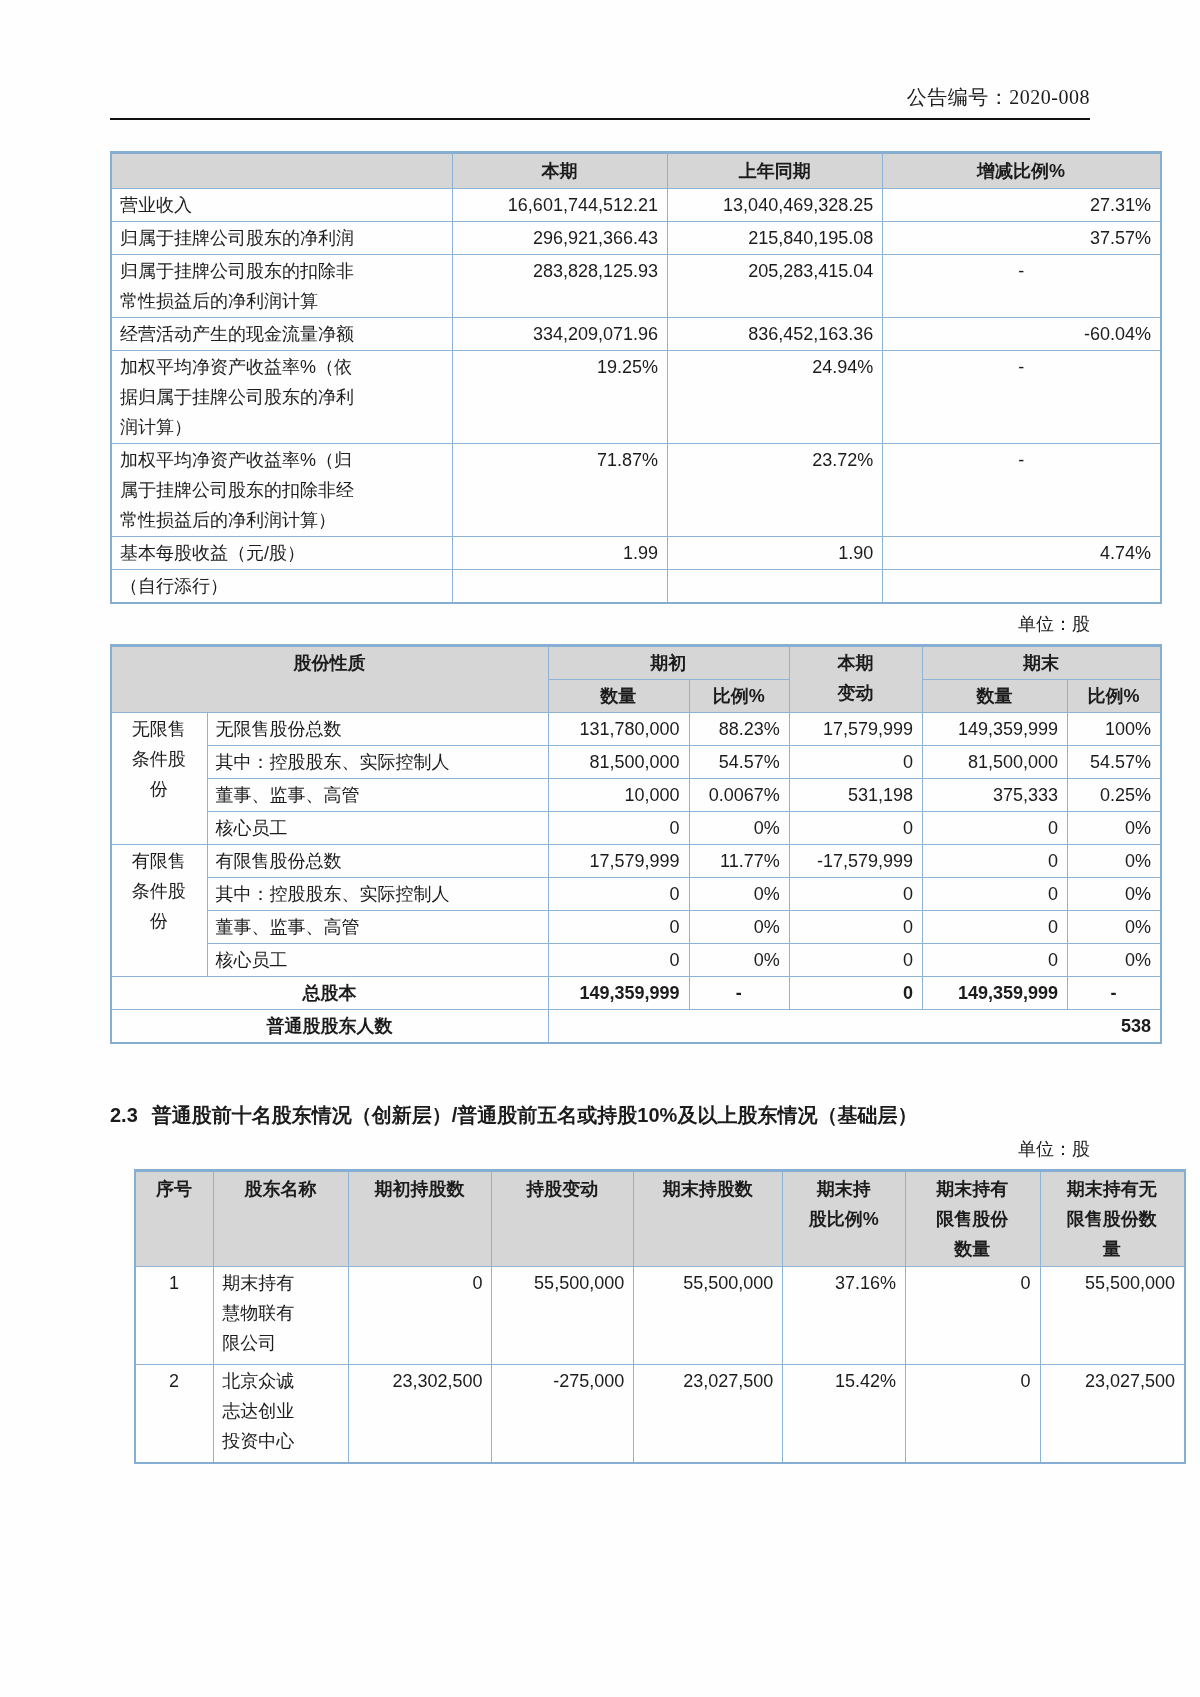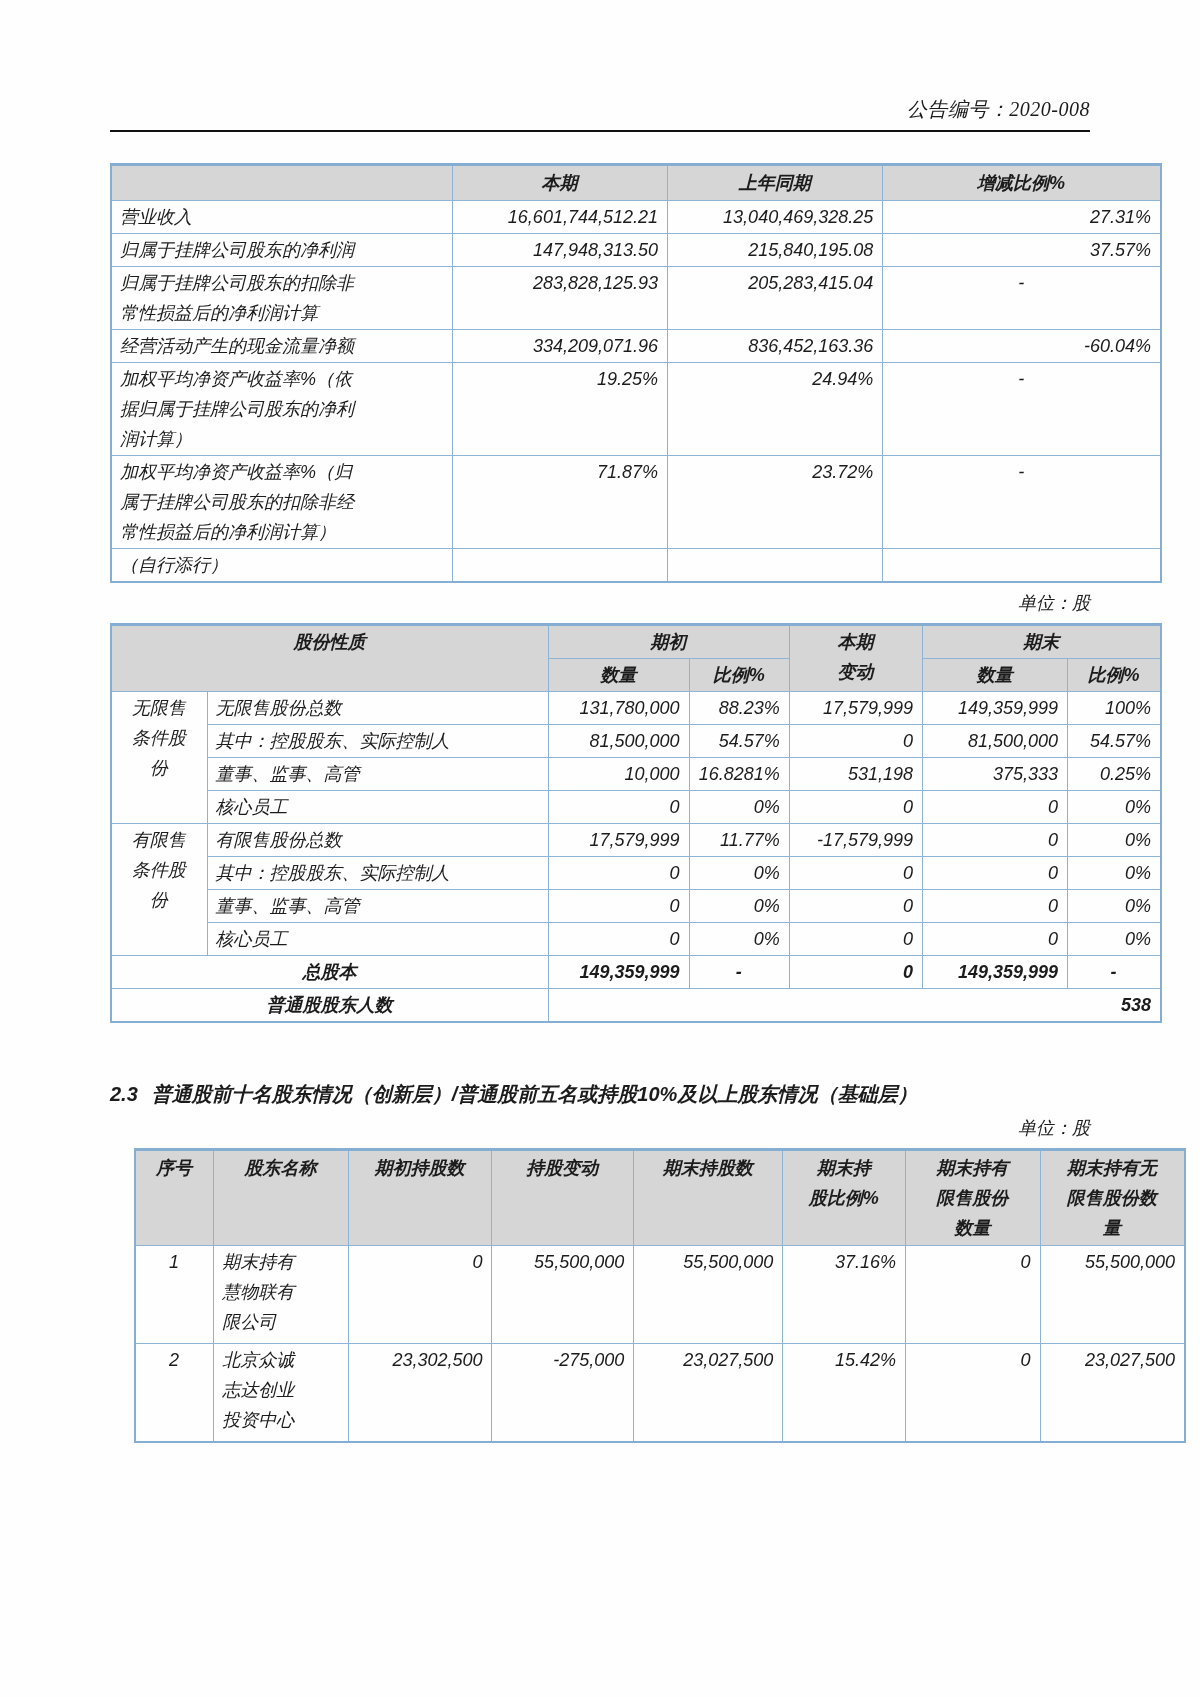--- a/index.html
+++ b/index.html
@@ -1,18 +1,18 @@
 <!DOCTYPE html>
 <html><head>
 <meta charset="utf-8">
 <style>
   html,body{margin:0;padding:0;background:#ffffff;}
   .page{position:relative;width:1200px;height:1697px;background:#fefefe;overflow:hidden;
         font-family:"Liberation Sans","DejaVu Sans",sans-serif;color:#1c1c1c;}
-  .content{position:absolute;left:110px;top:12px;width:980px;font-style:italic;}
+  .content{position:absolute;left:110px;top:0;width:980px;}
   .ann{margin-top:84px;text-align:right;font-family:"Liberation Serif","DejaVu Serif",serif;
        font-size:20px;letter-spacing:.5px;}
   .rule{margin-top:7px;border-bottom:2px solid #111;}
 
   table.t{border-collapse:collapse;table-layout:fixed;width:1052px;
           border:2px solid #86add2;border-top-width:3px;}
   table.t td{border:1px solid #8db3d5;font-size:18px;line-height:30px;
              padding:1px 9px 1px 8px;vertical-align:top;white-space:pre-line;
              overflow:hidden;}
   td.th{background:#d6d6d6;text-align:center;font-weight:bold;}
@@ -60,21 +60,21 @@
         <td class="th">增减比例%</td>
       </tr>
       <tr>
         <td class="lbl">营业收入</td>
         <td class="num">16,601,744,512.21</td>
         <td class="num">13,040,469,328.25</td>
         <td class="num">27.31%</td>
       </tr>
       <tr>
         <td class="lbl">归属于挂牌公司股东的净利润</td>
-        <td class="num">147,948,313.50</td>
+        <td class="num">296,921,366.43</td>
         <td class="num">215,840,195.08</td>
         <td class="num">37.57%</td>
       </tr>
       <tr>
         <td class="lbl">归属于挂牌公司股东的扣除非
 常性损益后的净利润计算</td>
         <td class="num">283,828,125.93</td>
         <td class="num">205,283,415.04</td>
         <td class="ctr">-</td>
       </tr>
@@ -92,20 +92,26 @@
         <td class="num">24.94%</td>
         <td class="ctr">-</td>
       </tr>
       <tr>
         <td class="lbl">加权平均净资产收益率%（归
 属于挂牌公司股东的扣除非经
 常性损益后的净利润计算）</td>
         <td class="num">71.87%</td>
         <td class="num">23.72%</td>
         <td class="ctr">-</td>
+      </tr>
+      <tr>
+        <td class="lbl">基本每股收益（元/股）</td>
+        <td class="num">1.99</td>
+        <td class="num">1.90</td>
+        <td class="num">4.74%</td>
       </tr>
       <tr>
         <td class="lbl">（自行添行）</td>
         <td class="num"></td>
         <td class="num"></td>
         <td class="num"></td>
       </tr>
     </tbody>
       </table>
 
@@ -150,21 +156,21 @@
         <td class="lbl">其中：控股股东、实际控制人</td>
         <td class="num">81,500,000</td>
         <td class="num">54.57%</td>
         <td class="num">0</td>
         <td class="num">81,500,000</td>
         <td class="num">54.57%</td>
       </tr>
       <tr>
         <td class="lbl ind">董事、监事、高管</td>
         <td class="num">10,000</td>
-        <td class="num">16.8281%</td>
+        <td class="num">0.0067%</td>
         <td class="num">531,198</td>
         <td class="num">375,333</td>
         <td class="num">0.25%</td>
       </tr>
       <tr>
         <td class="lbl ind">核心员工</td>
         <td class="num">0</td>
         <td class="num">0%</td>
         <td class="num">0</td>
         <td class="num">0</td>

